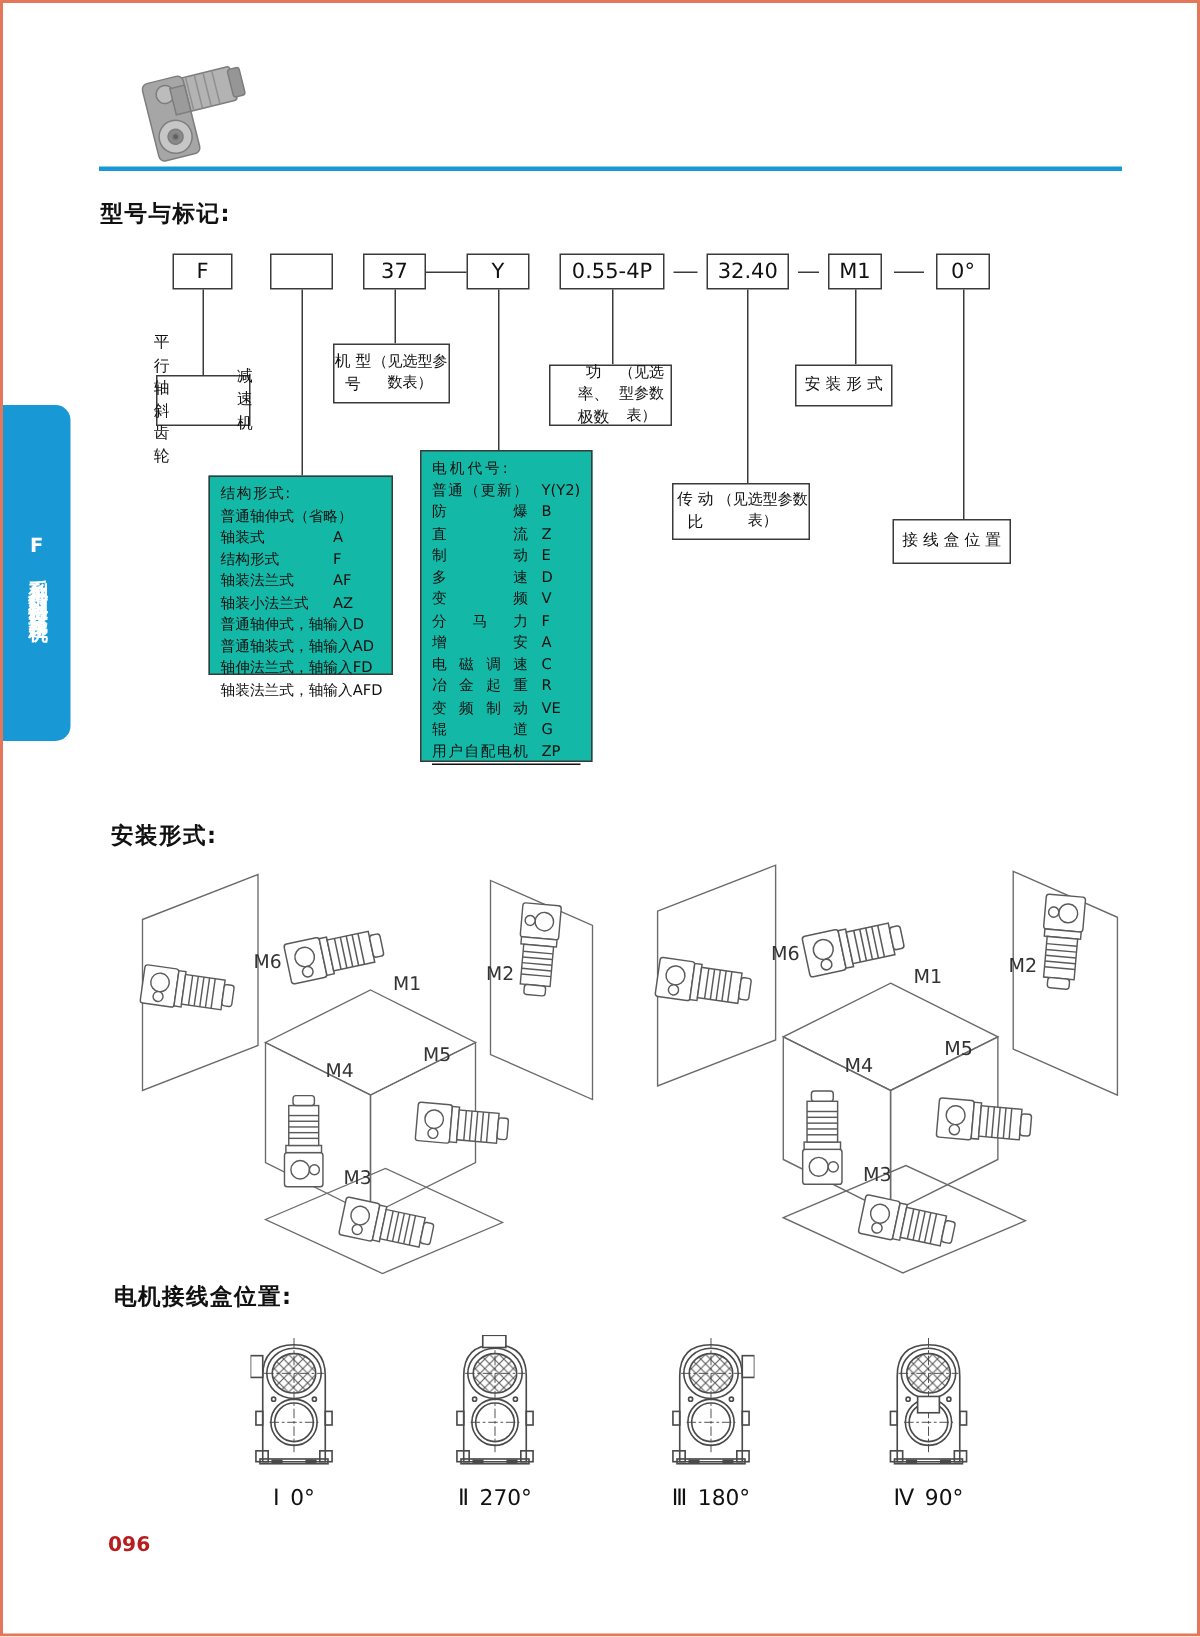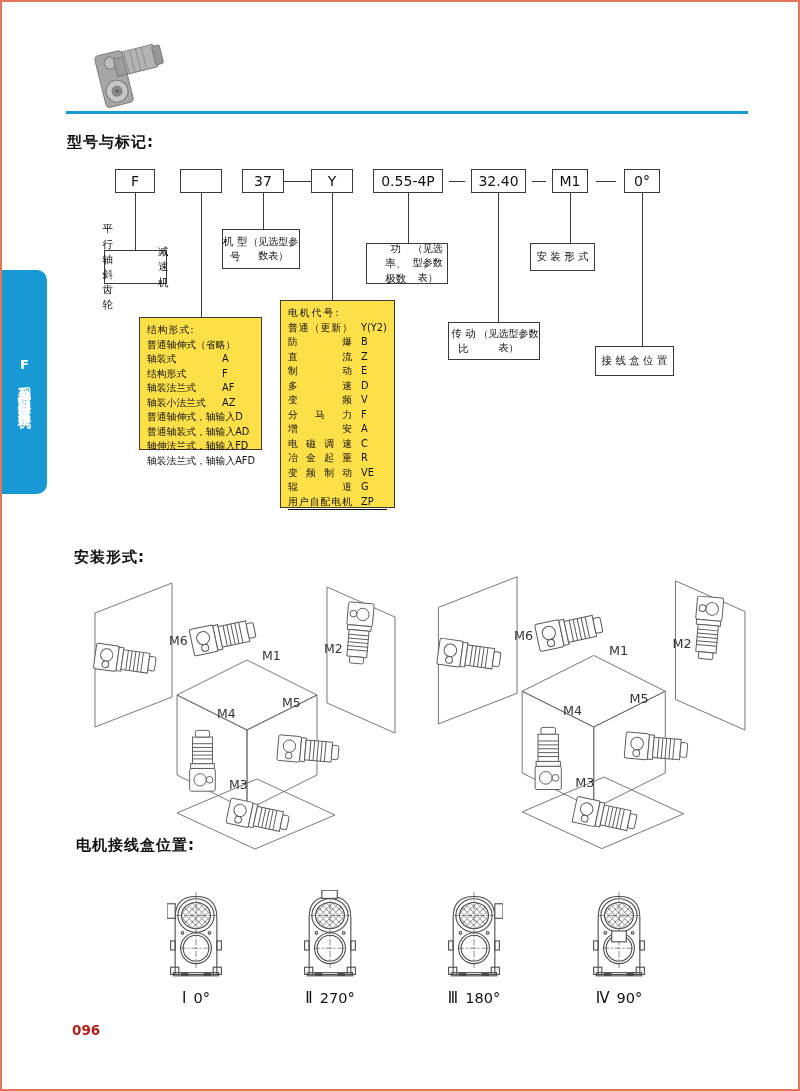--- a/index.html
+++ b/index.html
@@ -30,21 +30,21 @@
   .vline{position:absolute;background:#3a3a3a;width:1px;}
   
   .callout{
     position:absolute;border:1px solid #3a3a3a;box-sizing:border-box;background:#fff;
     display:flex;align-items:center;justify-content:center;
     font-size:10.5px;color:#111;line-height:1.45;text-align:center;
   }
   .callout .sub{font-size:10px;}
   
   .listbox{
-    position:absolute;border:1px solid #3a3a3a;box-sizing:border-box;background:#fde047;
+    position:absolute;border:1px solid #3a3a3a;box-sizing:border-box;background:#14b8a6;
     padding:5px 7px 3px 7px;font-size:9.8px;color:#111;
   }
   .listbox .bx-title{letter-spacing:1px;height:14.5px;line-height:14.5px;}
   .lrow{display:flex;height:14.5px;line-height:14.5px;align-items:center;}
   .lrow .nm{flex:1;white-space:nowrap;}
   .lrow .cd{width:32px;text-align:left;white-space:nowrap;}
   .motorbox .lrow .jn{
     display:inline-block;width:64px;text-align:justify;text-align-last:justify;white-space:normal;
   }
   .motorbox .lrow .cd{margin-left:9px;width:auto;}
@@ -297,21 +297,21 @@
         <text x="205" y="142">M5</text>
         <text x="152" y="224">M3</text>
       </g>
     </g>
   </svg>
 
   <svg class="abs" style="left:418px;top:556px;" width="327" height="292" viewBox="0 0 320 285" xmlns="http://www.w3.org/2000/svg">
     <use href="#iso-g" xlink:href="#iso-g"></use>
   </svg>
 
-  <div class="sec-title" style="left:74px;top:834px;">电机接线盒位置:</div>
+  <div class="sec-title" style="left:74px;top:853px;">电机接线盒位置:</div>
 
   <svg width="0" height="0" style="position:absolute" xmlns="http://www.w3.org/2000/svg">
     <defs>
       <pattern id="xhatch" width="7" height="7" patternUnits="userSpaceOnUse">
         <path d="M0,7 L7,0 M0,0 L7,7" stroke="#5a5a5a" stroke-width="0.8"></path>
       </pattern>
       <g id="motor-fv" stroke="#4a4a4a" fill="none" stroke-width="1.2">
         <path d="M9,93 L9,30 Q9,7 32,7 Q55,7 55,30 L55,93 Z" fill="#fff"></path>
         <ellipse cx="32" cy="28" rx="20" ry="18.5"></ellipse>
         <ellipse cx="32" cy="28" rx="16" ry="14.5" fill="url(#xhatch)"></ellipse>

